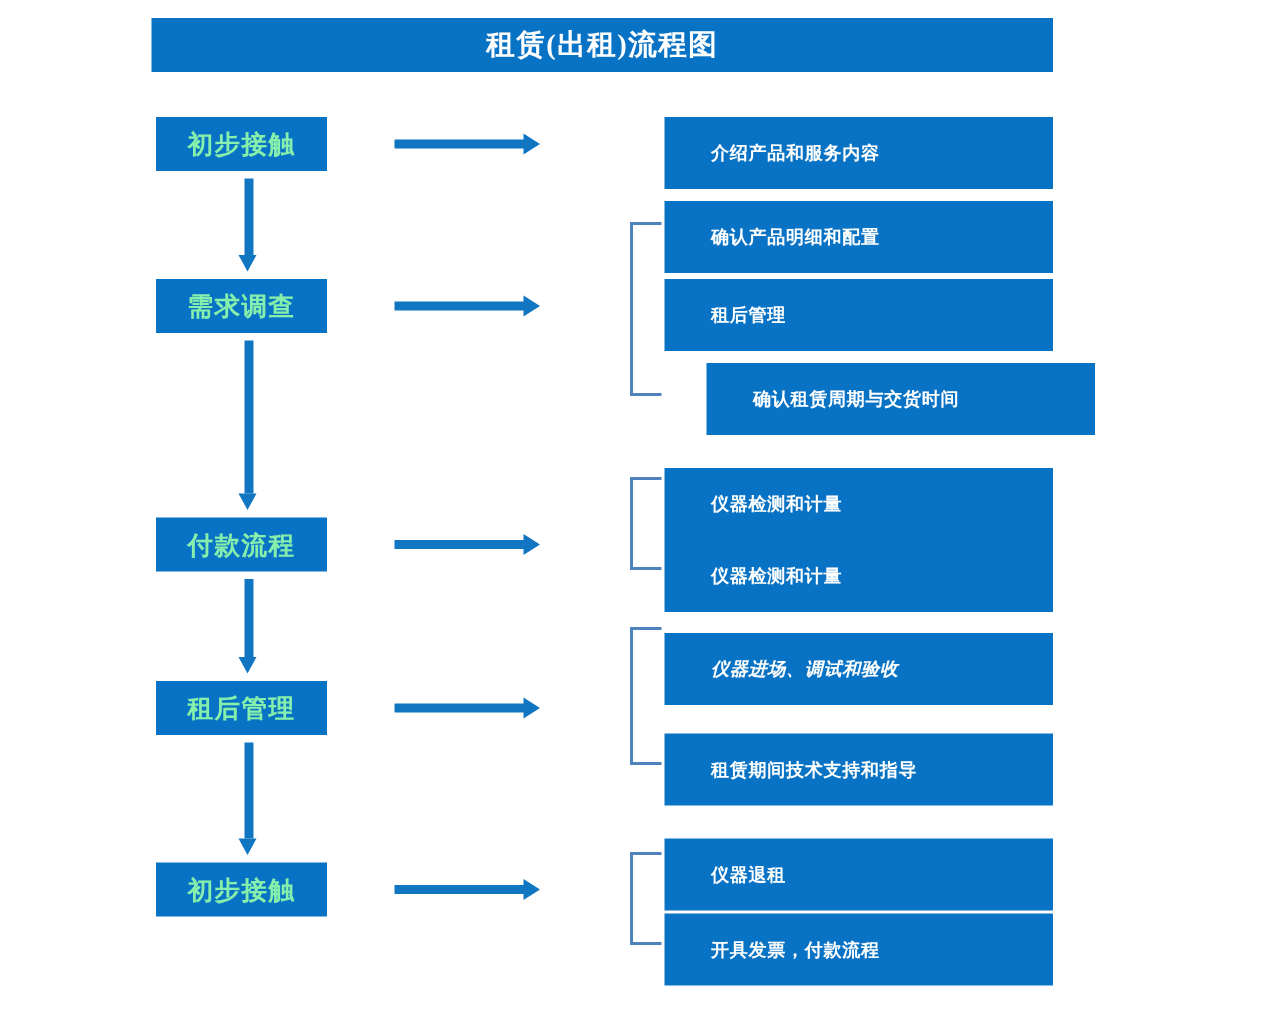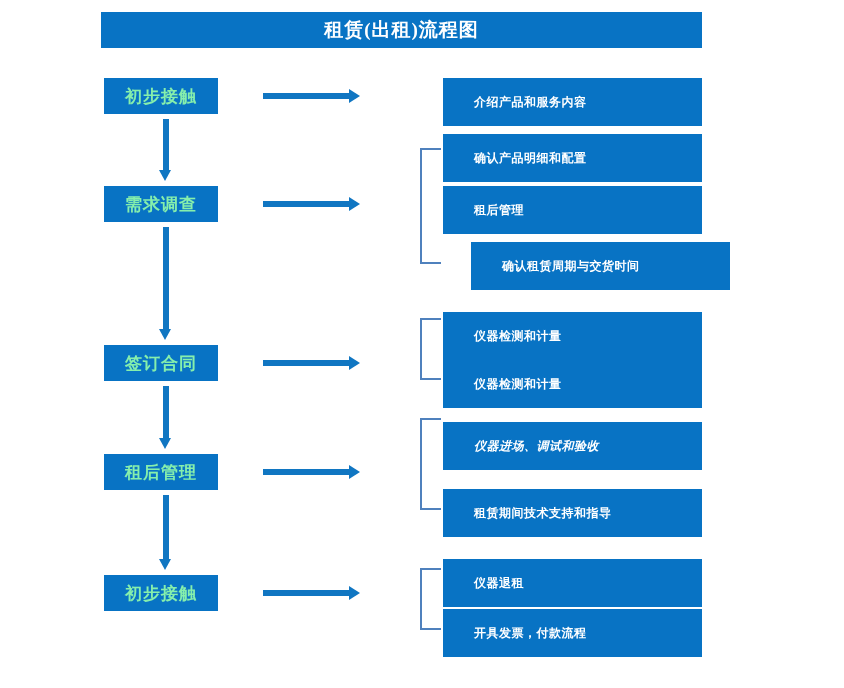--- a/index.html
+++ b/index.html
@@ -133,21 +133,21 @@
 <body>
 
 <div id="canvas">
 
   <div class="title-bar">租赁(出租)流程图</div>
 
   <div class="stage-box" style="top:78px;">初步接触</div>
 
   <div class="stage-box" style="top:186px;">需求调查</div>
 
-  <div class="stage-box" style="top:345px;">签订合同</div>
+  <div class="stage-box" style="top:345px;">付款流程</div>
 
   <div class="stage-box" style="top:454px;">租后管理</div>
 
   <div class="stage-box" style="top:575px;">初步接触</div>
 
   <div class="v-arrow" style="top:119px; height:62px;">
     <div class="shaft" style="height:51px;"></div>
     <div class="head" style="top:51px;"></div>
   </div>
 

